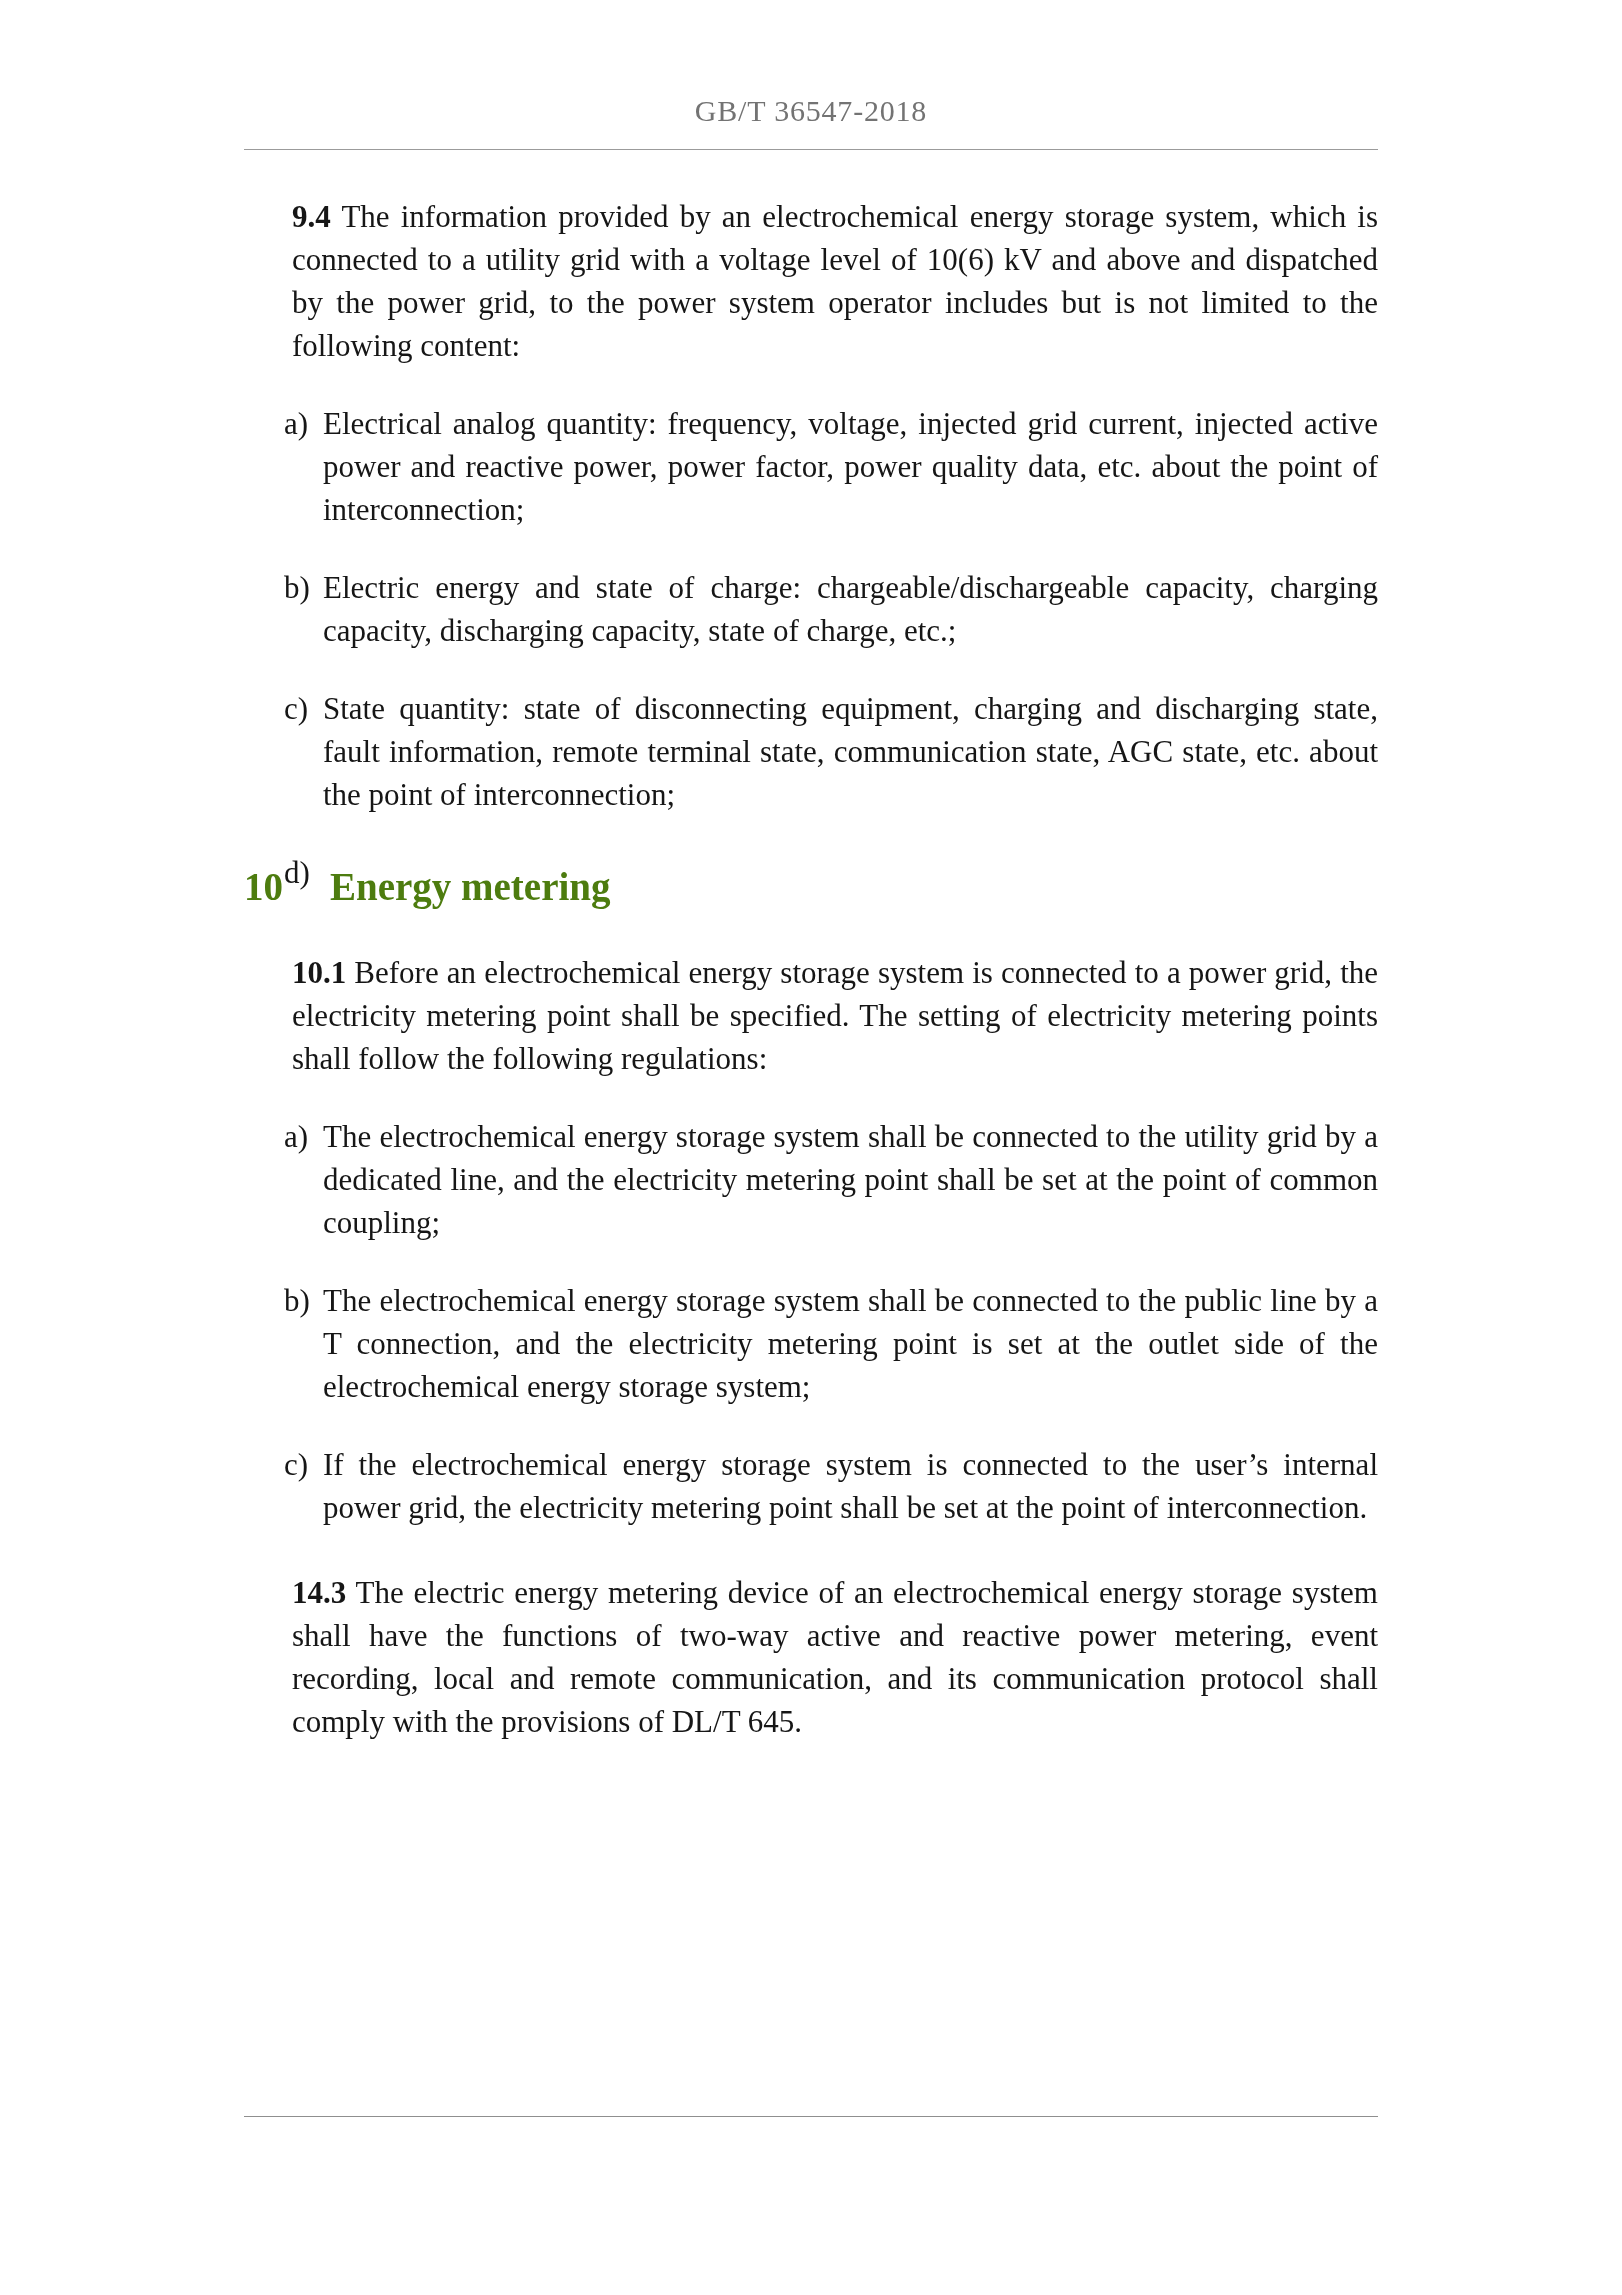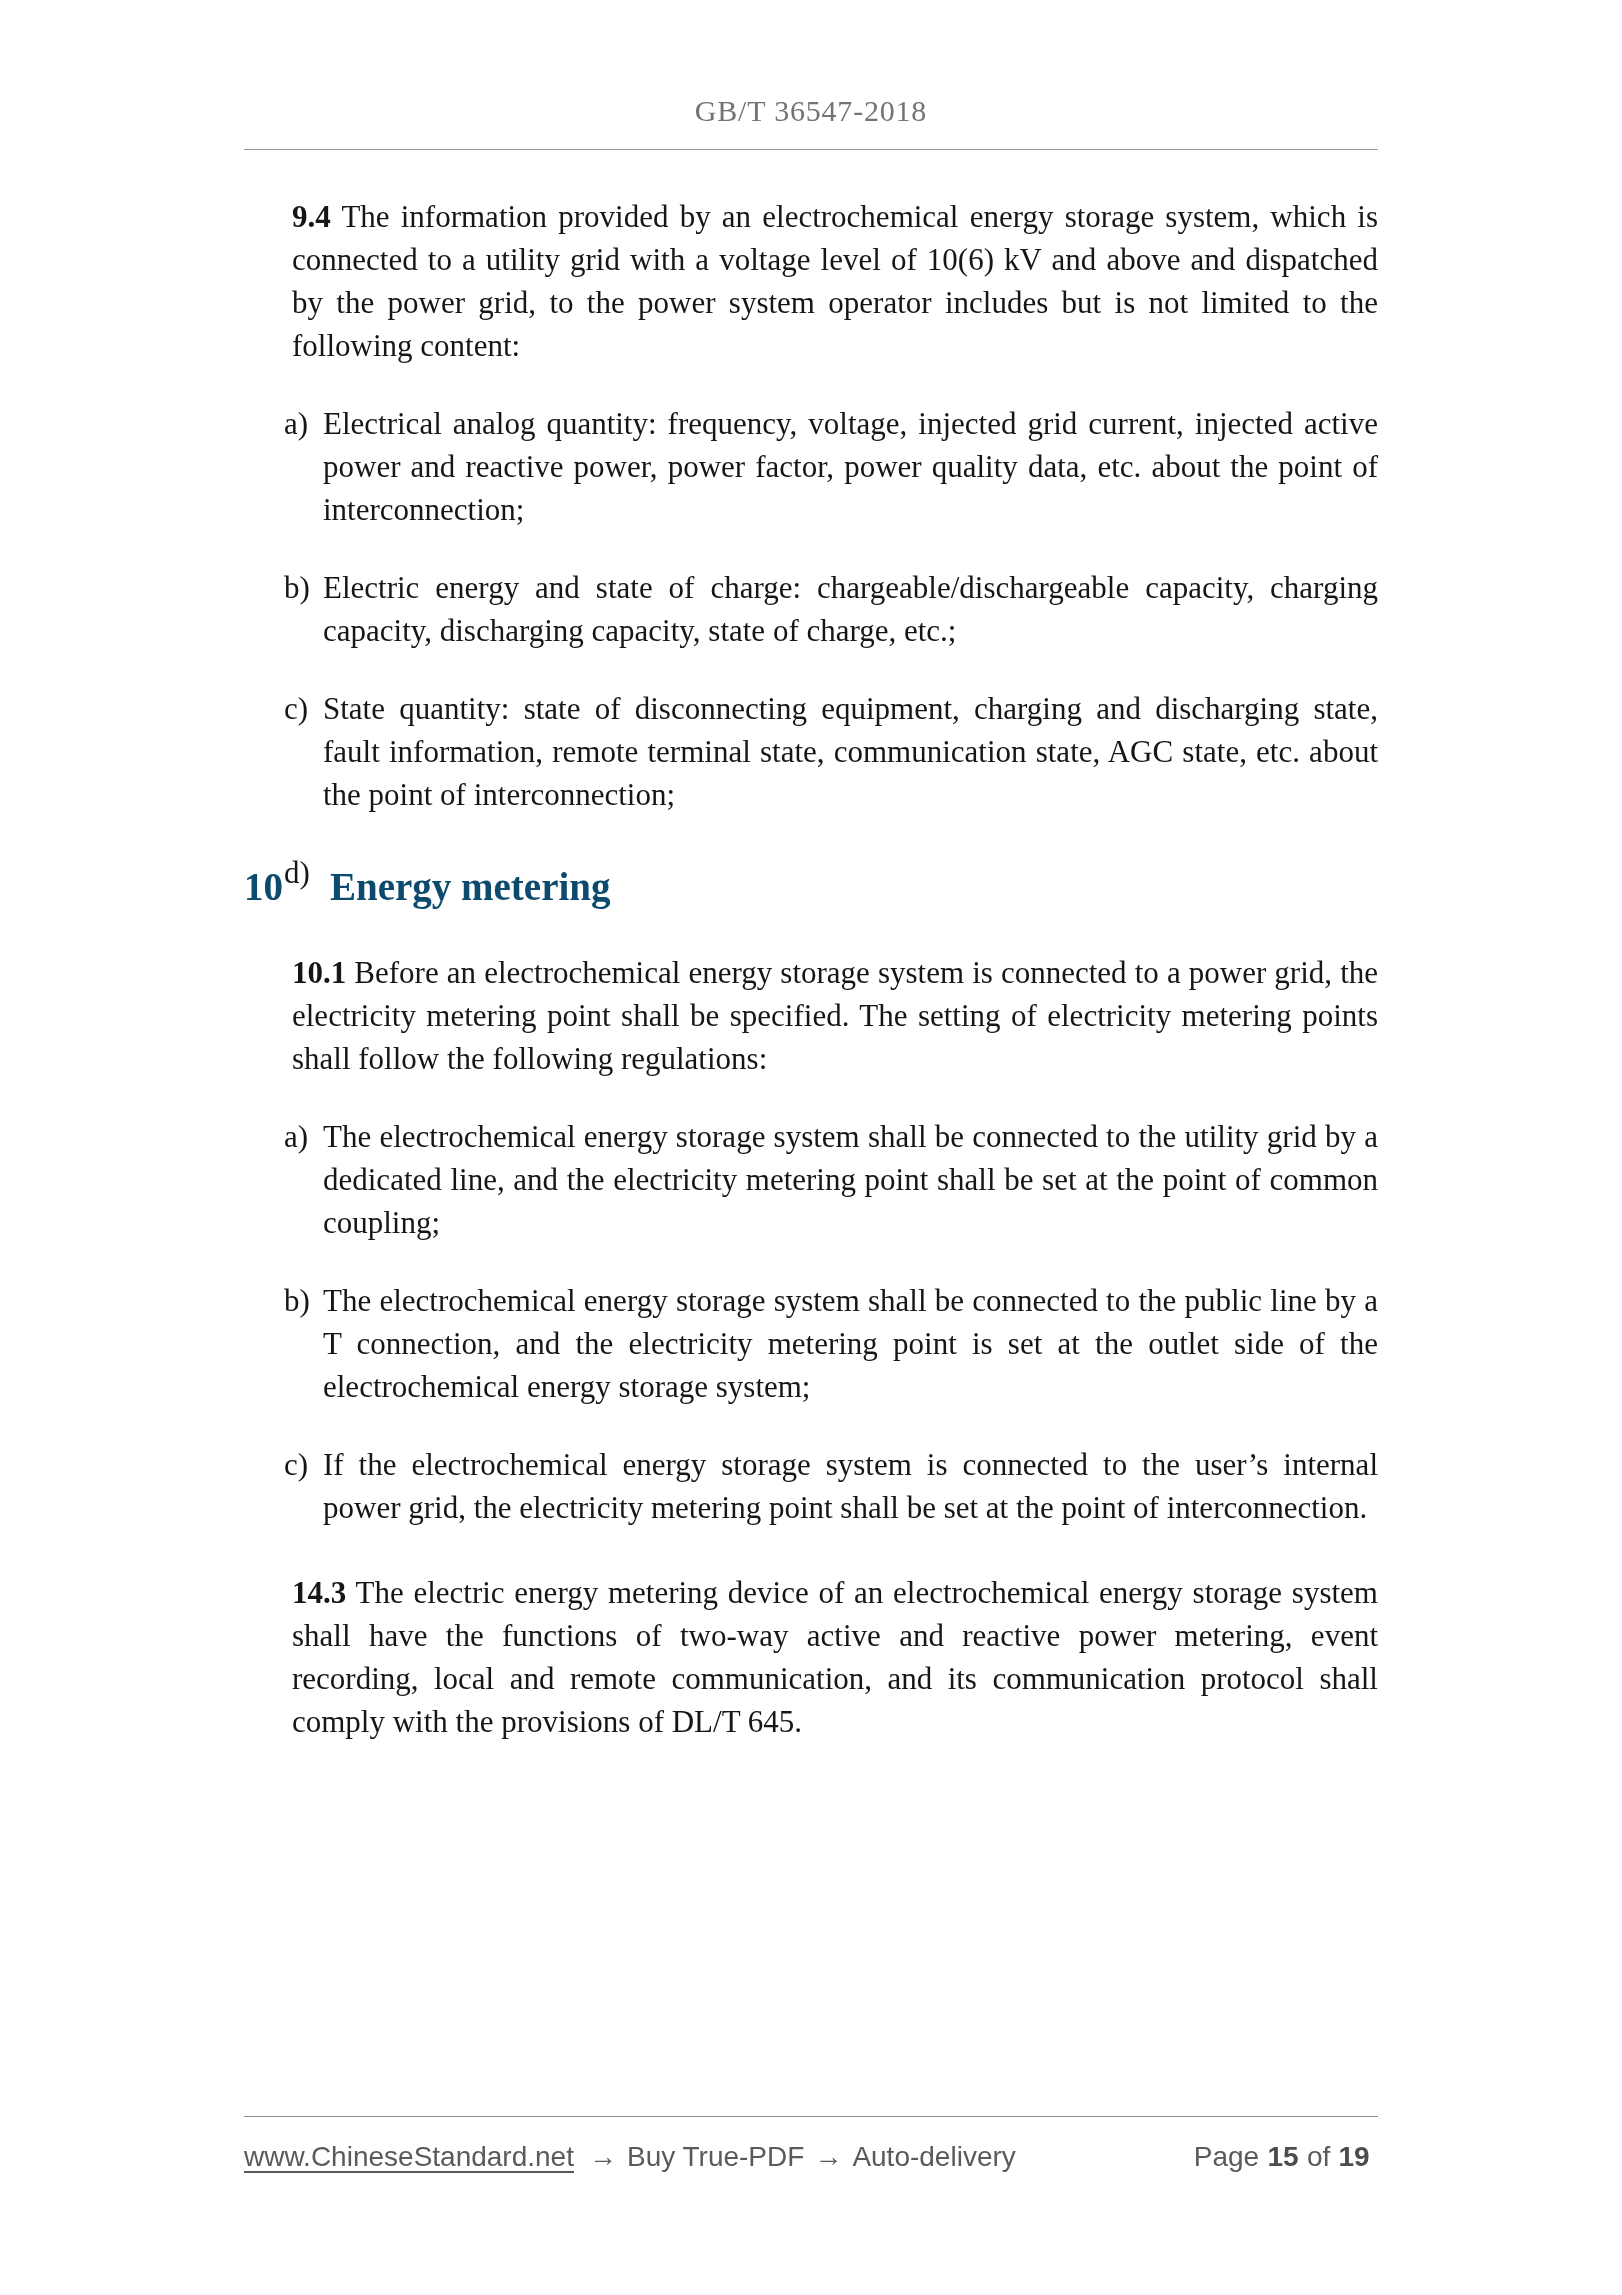--- a/index.html
+++ b/index.html
@@ -60,21 +60,21 @@
   .list-label {
     position: absolute;
     left: 40px;
     top: 0;
   }
   .section-heading {
     margin-top: 47px;
     font-size: 39px;
     line-height: 48px;
     font-weight: bold;
-    color: #0c4a6e;
+    color: #4d7c0f;
   }
   .heading-num { margin-right: 47px; }
   .footer-rule {
     position: absolute;
     left: 244px;
     width: 1134px;
     top: 2116px;
     border: none;
     border-top: 1.7px solid #8f8f8f;
     margin: 0;
@@ -136,18 +136,14 @@
 
     <div class="list-item"><span class="list-label">c)</span><span>If the electrochemical energy storage system is connected to the user’s internal power grid, the electricity metering point shall be set at the point of interconnection.</span></div>
 
 
     <div class="para p-103"><span class="pnum">14.3</span> <span>The electric energy metering device of an electrochemical energy storage system shall have the functions of two-way active and reactive power metering, event recording, local and remote communication, and its communication protocol shall comply with the provisions of DL/T 645.</span></div>
 
   </div>
 
   <hr class="footer-rule">
 
-  <div class="footer-row">
-    <div class="footer-left"><span class="footer-link">www.ChineseStandard.net</span><span class="sep-arrow">→</span><span>Buy True-PDF</span><span class="sep-arrow">→</span><span>Auto-delivery</span></div>
-    <div class="footer-right"><span>Page</span><span class="pg-strong pg-word">15</span><span>of</span><span class="pg-strong pg-word">19</span></div>
-  </div>
 </div>
 
 
 </body></html>

